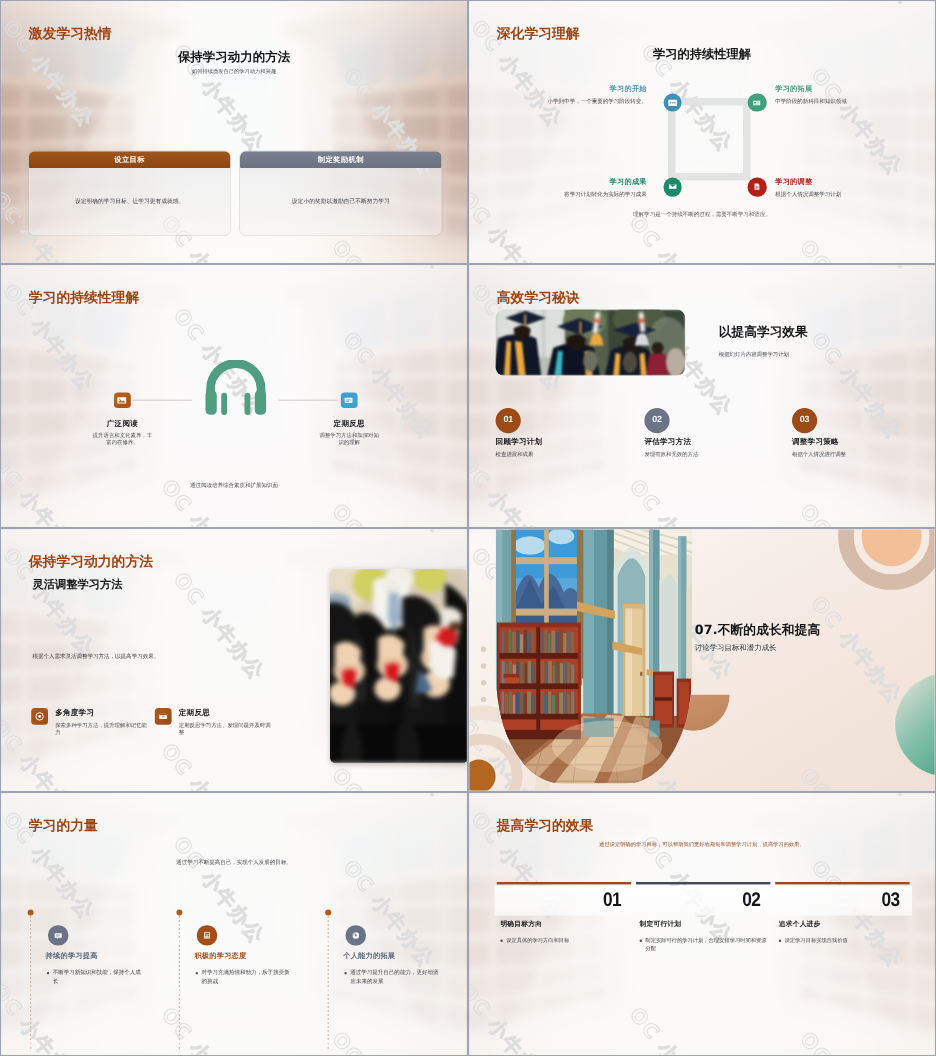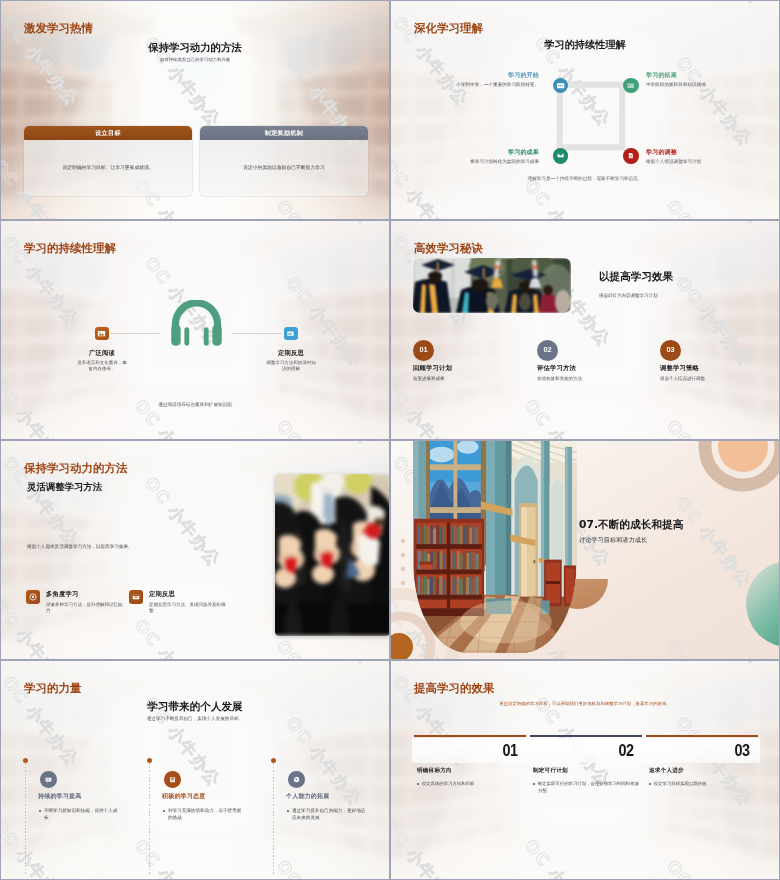--- a/index.html
+++ b/index.html
@@ -944,21 +944,20 @@
       <use href="#wmtext" x="-168" y="190"></use>
           <use href="#wmtext" x="47" y="190"></use>
           <use href="#wmtext" x="262" y="190"></use>
       <use href="#wmtext" x="-60" y="290"></use>
           <use href="#wmtext" x="155" y="290"></use>
           <use href="#wmtext" x="370" y="290"></use>
     </g>
   </svg>
   <div class="content">
     <div class="stitle">学习的力量</div>
-    <div class="s7-h1">学习带来的个人发展</div>
     <div class="s7-sub">通过学习不断提高自己，实现个人发展的目标。</div>
     <div class="s7-col s7-c1">
       <div class="s7-vline"></div>
       <div class="s7-dot"></div>
       <div class="s7-circ" style="background:#6b7487">
         <svg viewBox="0 0 24 24">
           <rect x="4.2" y="7" width="15.6" height="10.4" rx="1.3" fill="#fff"></rect>
           <path d="M8.4 16.4h4.4l-3 3.4z" fill="#fff"></path>
           <rect x="7" y="10.3" width="10" height="1.35" fill="#6b7487"></rect>
           <rect x="7" y="12.7" width="6.4" height="1.35" fill="#6b7487"></rect>

